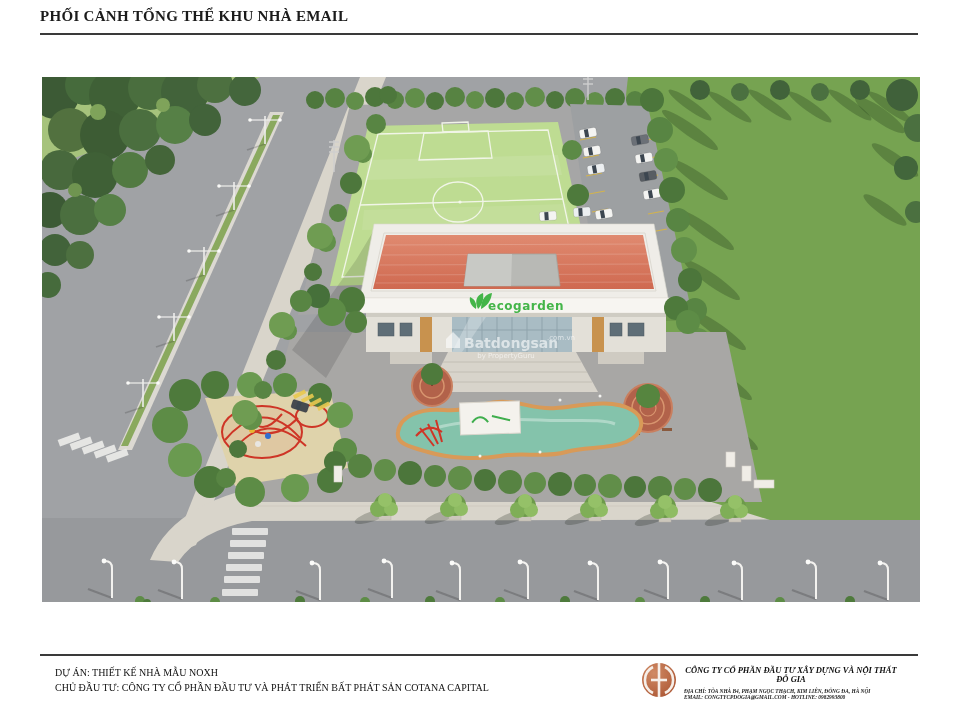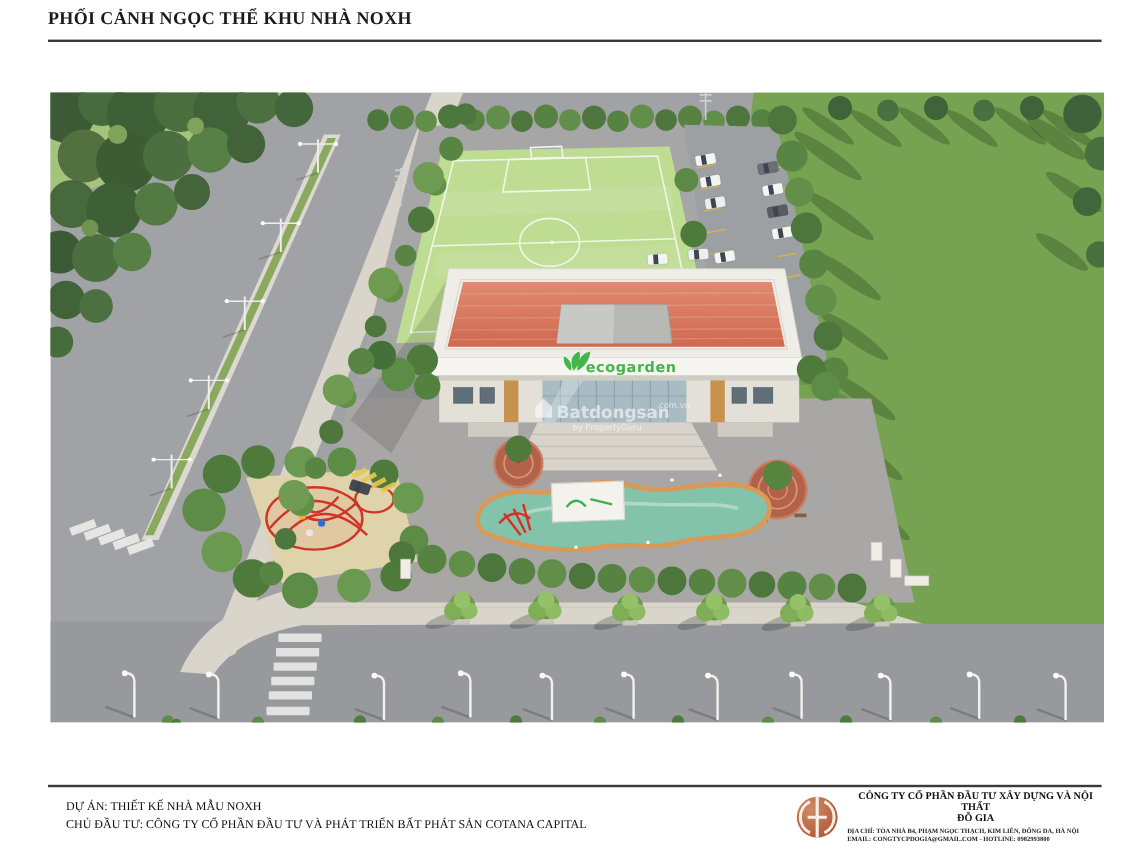--- a/index.html
+++ b/index.html
@@ -5,34 +5,34 @@
   html,body{margin:0;padding:0;background:#ffffff;}
   .sheet{position:relative;width:956px;height:717px;background:#ffffff;overflow:hidden;
          font-family:"Liberation Serif","DejaVu Serif",serif;}
   .title{position:absolute;left:40px;top:8px;margin:0;font-size:15px;font-weight:bold;
          color:#1b1b1b;letter-spacing:.3px;white-space:nowrap;}
   .rule{position:absolute;left:40px;width:878px;height:2px;background:#3a3a3a;}
   .rule-top{top:33px}
   .rule-bottom{top:654px}
   .render{position:absolute;left:42px;top:77px;width:878px;height:525px;display:block;}
   .project-info{position:absolute;left:55px;top:665px;font-size:10px;line-height:15px;color:#111;white-space:nowrap;}
-  .company{position:absolute;left:662px;top:659px;width:258px;display:flex;gap:6px;align-items:center;}
+  .company{position:absolute;left:640px;top:659px;width:258px;display:flex;gap:6px;align-items:flex-end;font-style:italic;}
   .logo{width:38px;height:42px;flex:none;display:block;}
   .company-text{flex:1;min-width:0;}
   .company-name{font-size:8.5px;font-weight:bold;text-align:center;line-height:9px;color:#101010;}
   .company-addr{font-size:5.4px;font-weight:bold;color:#222;line-height:6.6px;white-space:nowrap;}
   .company-addr.first{margin-top:4px;}
   svg text{font-family:"DejaVu Sans","Liberation Sans",sans-serif;}
 </style>
 </head>
 <body>
 
 <div class="sheet">
 
-  <h1 class="title">PHỐI CẢNH NGỌC THỂ KHU NHÀ NOXH</h1>
+  <h1 class="title">PHỐI CẢNH TỔNG THỂ KHU NHÀ EMAIL</h1>
   <div class="rule rule-top"></div>
 
   <svg class="render" viewBox="42 77 878 525" xmlns="http://www.w3.org/2000/svg">
     <defs>
       <linearGradient id="roofGrad" x1="0" y1="0" x2="0" y2="1">
         <stop offset="0" stop-color="#e08a70"></stop>
           <stop offset="1" stop-color="#cf6950"></stop>
       </linearGradient>
       <g id="lamp">
         <line x1="0" y1="0" x2="-24" y2="-9" stroke="rgba(40,40,40,.25)" stroke-width="2"></line>

